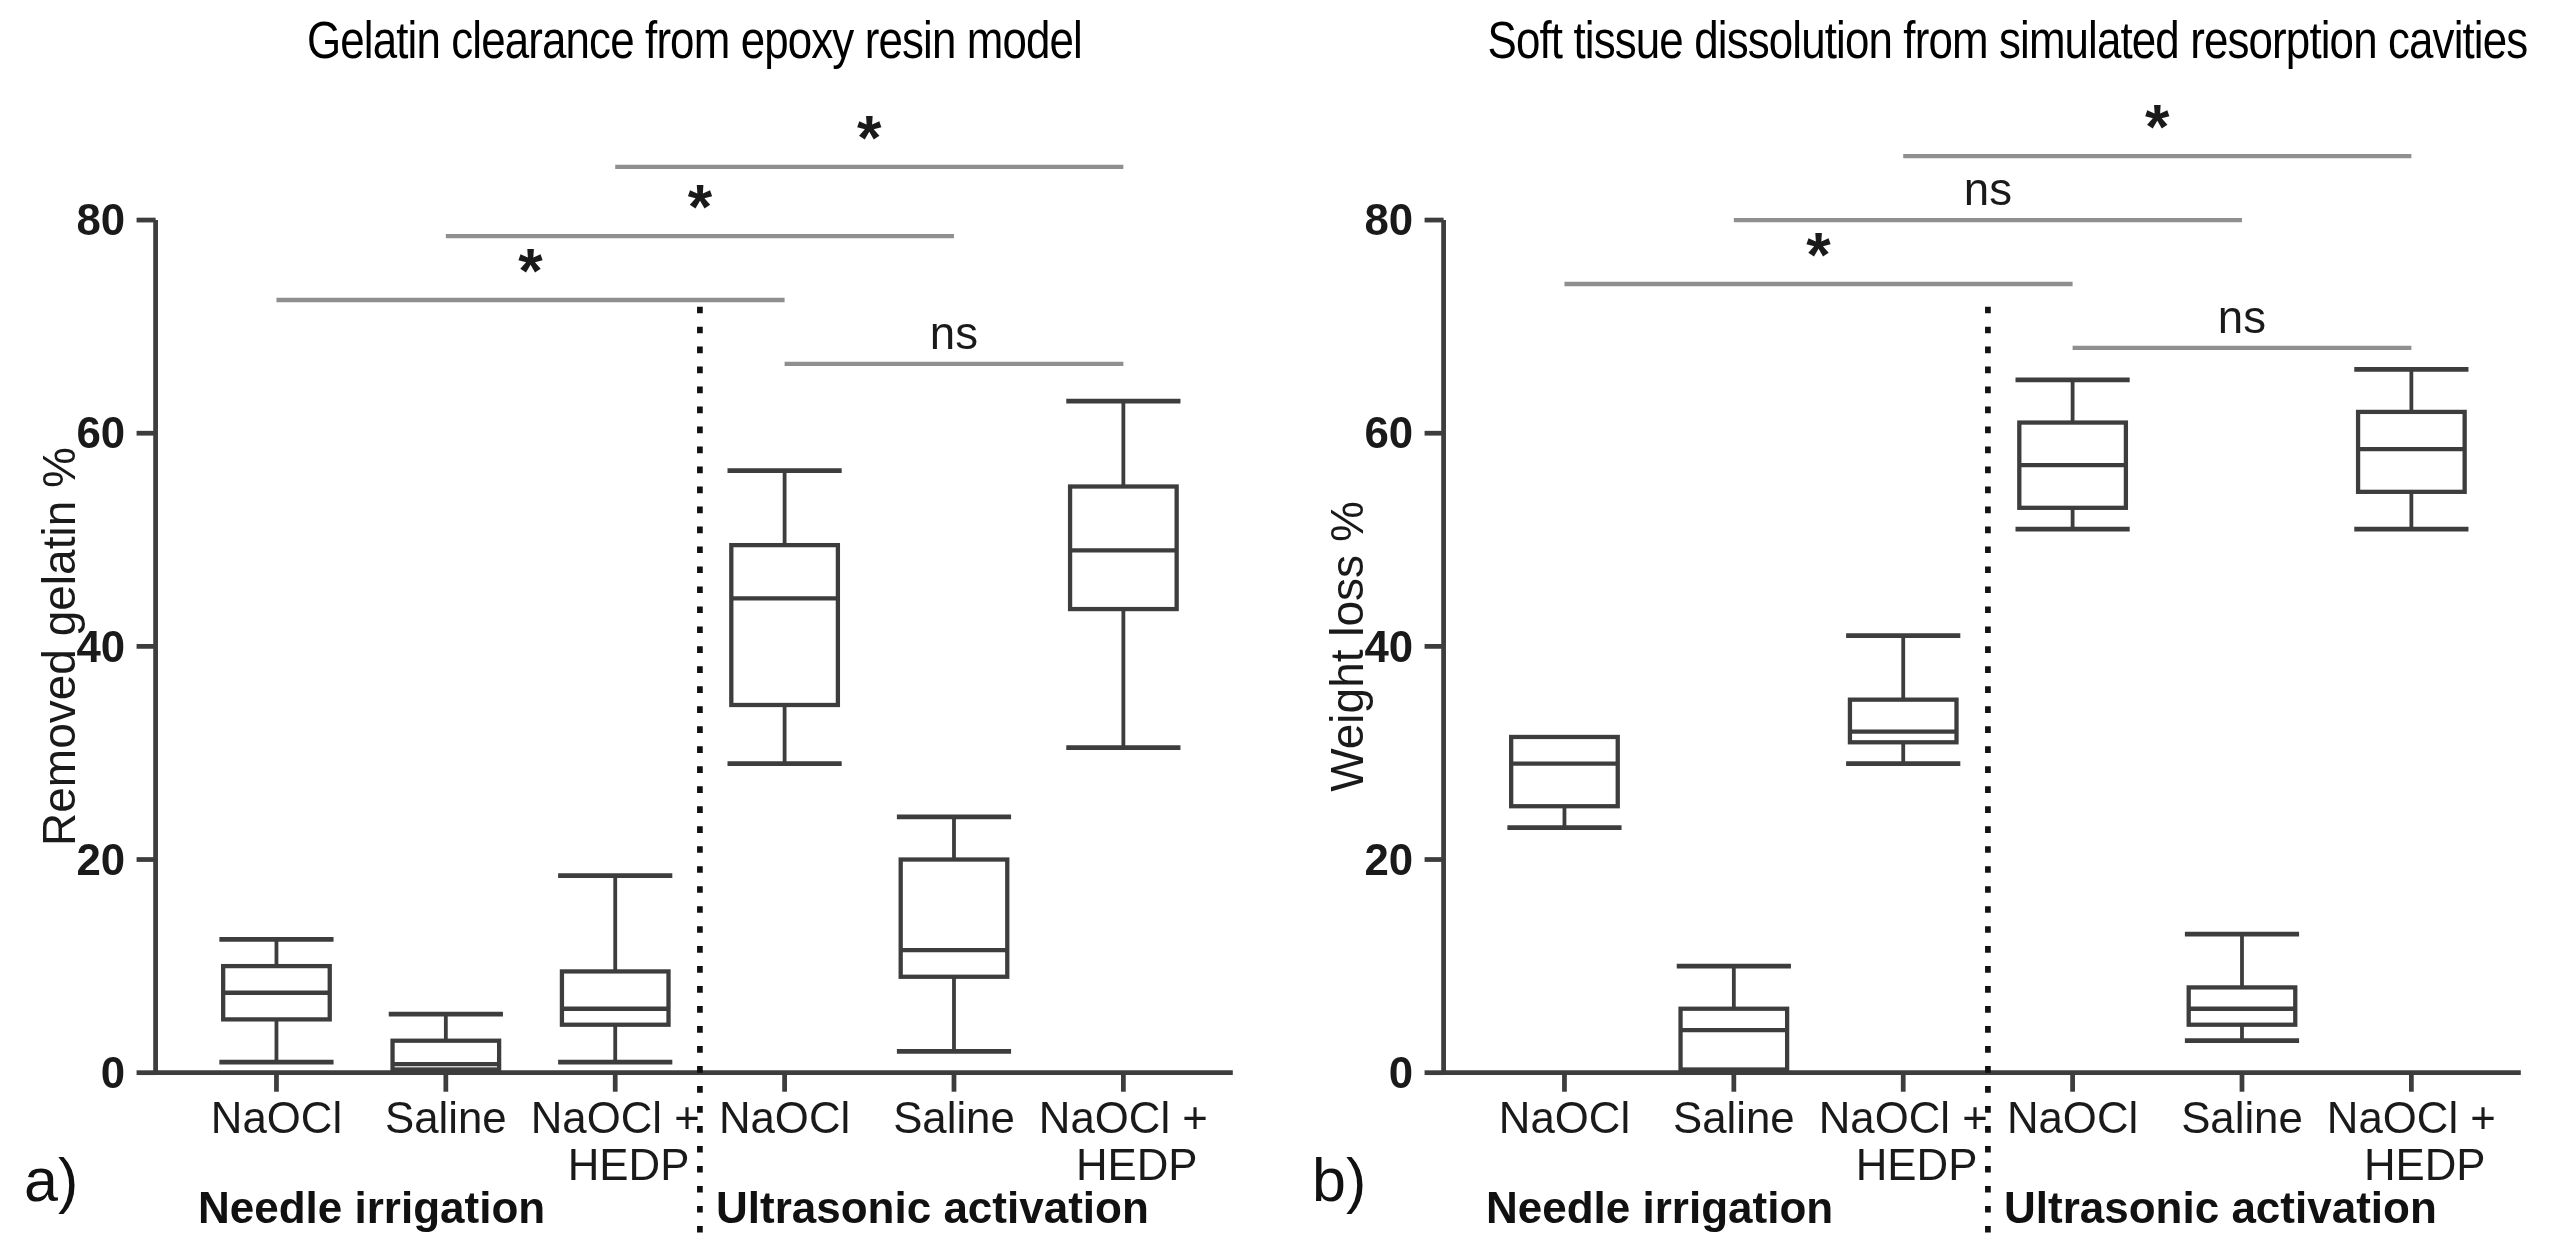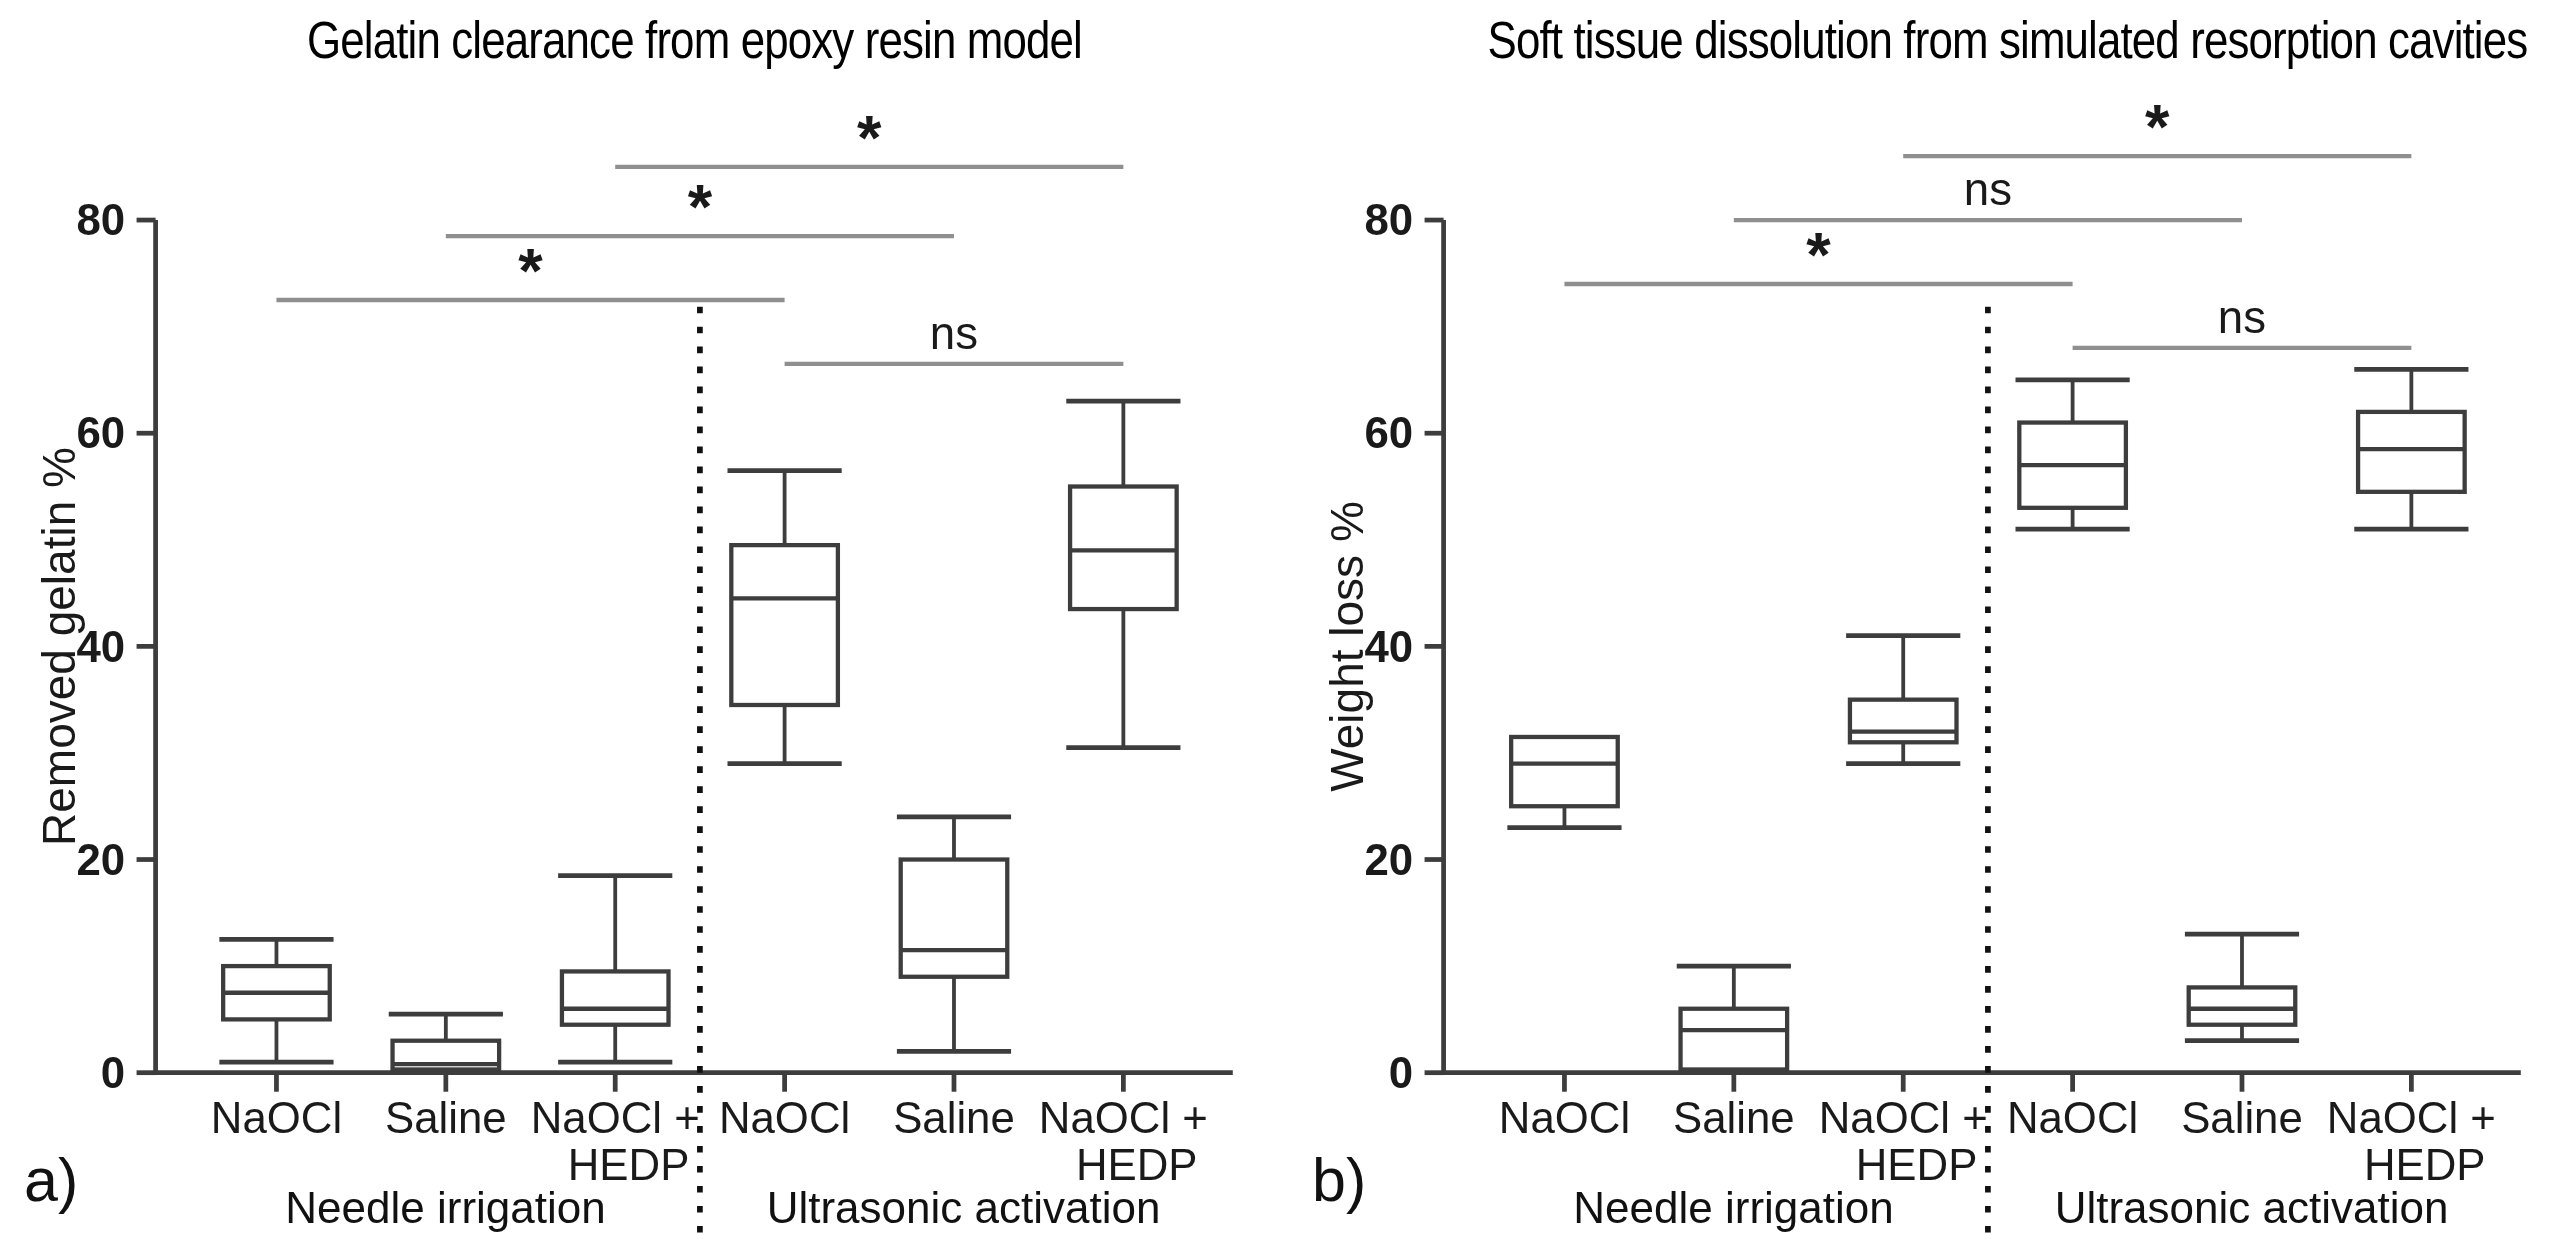--- a/index.html
+++ b/index.html
@@ -17,22 +17,22 @@
   .ylabel{
     position:absolute;top:613px;left:-240px;width:590px;height:57px;
     text-align:center;font-size:46px;color:#1a1a1a;
     transform:rotate(-90deg);transform-origin:center center;
     white-space:nowrap;
   }
   .panel-letter{
     position:absolute;left:19px;top:1140px;font-size:61px;color:#111;
   }
   .group-label{
-    position:absolute;top:1178px;width:495px;text-align:center;
-    font-size:44px;font-weight:normal;color:#111;white-space:nowrap;
+    position:absolute;top:1178px;width:495px;text-align:left;
+    font-size:44px;font-weight:bold;color:#111;white-space:nowrap;
   }
   .group-label.g0{left:193px;}  
   .group-label.g1{left:711px;}  
   svg.plot{position:absolute;left:0;top:0;width:1288px;height:1258px;}
 </style>
 </head>
 <body>
 
 <div class="figure">
 

